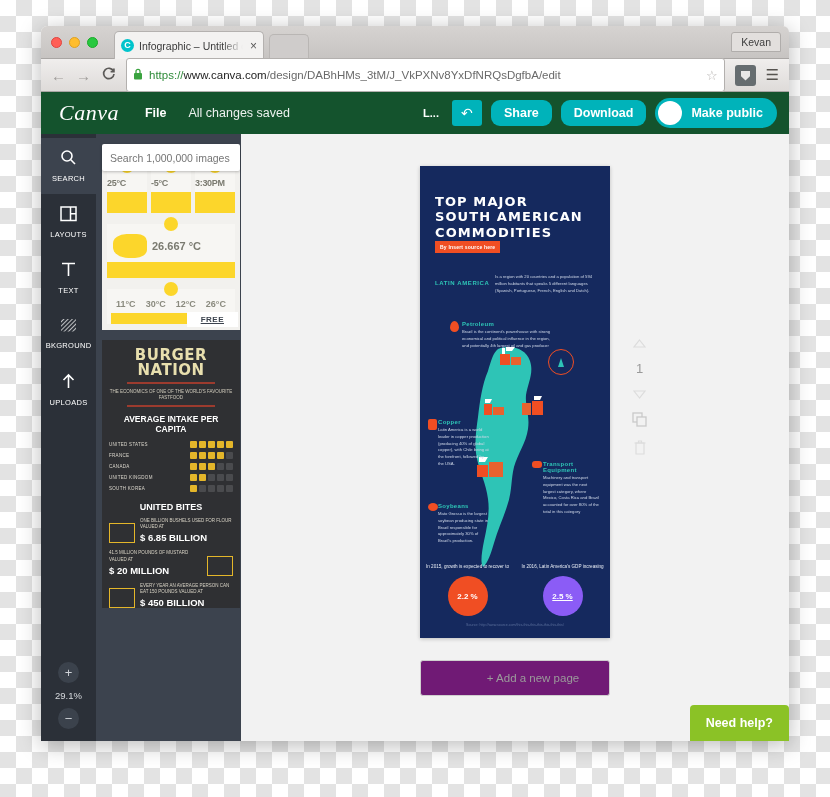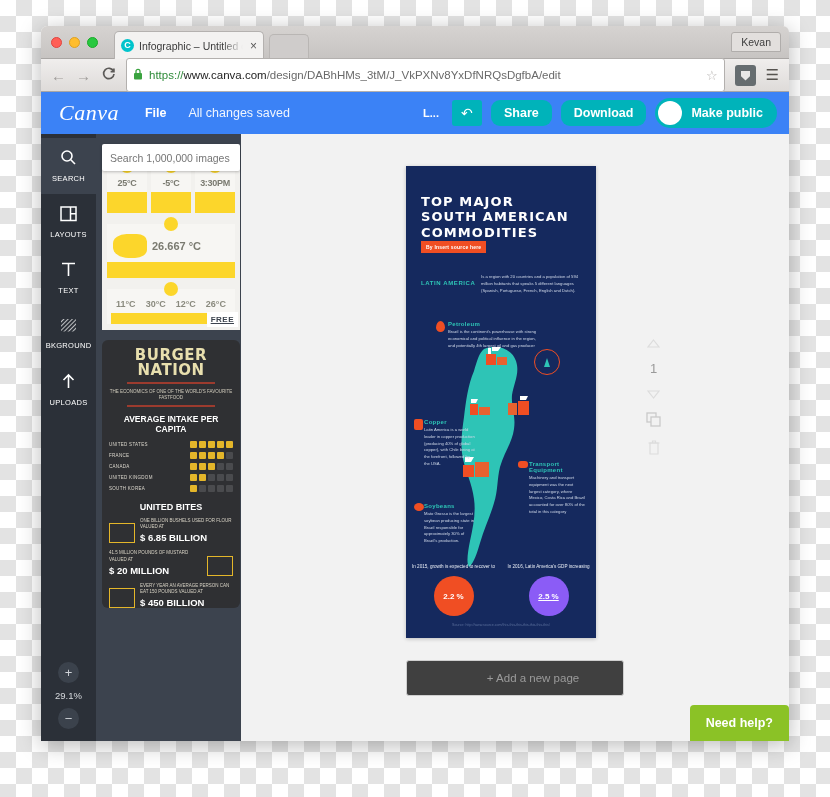--- a/index.html
+++ b/index.html
@@ -117,21 +117,21 @@
     width: 21px; height: 21px; border-radius: 3px;
     background: #666d70; display: flex; align-items: center; justify-content: center;
     flex: 0 0 auto;
   }
   .menu-btn { font-size: 15px; color: #56534f; flex: 0 0 auto; }
 
   
   .app { flex: 1 1 auto; display: flex; flex-direction: column; min-height: 0; background: #fff; }
 
   .topbar {
-    height: 42px; background: #3b82f6;
+    height: 42px; background: #14532d;
     display: flex; align-items: center;
     padding: 0 12px 0 18px;
     flex: 0 0 auto;
   }
   .logo {
     font-family: "Liberation Serif", serif;
     font-style: italic; font-size: 22px; color: #fff;
     letter-spacing: .5px; margin-right: 26px;
   }
   .tb-link { font-size: 12.5px; color: #fff; margin-right: 22px; font-weight: bold; }
@@ -206,43 +206,43 @@
     border: none; outline: none; width: 100%;
     font-size: 10.5px; color: #9b9b9b;
     font-family: "Liberation Sans", sans-serif;
   }
   .thumbs { position: absolute; left: 6px; top: 26px; width: 138px; }
   .thumb { position: relative; margin-bottom: 10px; }
   .free-badge {
     position: absolute; right: 2px; bottom: 3px;
     background: #fff; color: #3c434e;
     font-size: 8px; font-weight: bold;
-    padding: 3px 4px; letter-spacing: .5px; text-decoration: underline;
+    padding: 3px 14px; letter-spacing: .5px; text-decoration: underline;
   }
 
   
   .t1 { background: #f2f1ee; padding: 6px 5px; }
   .t1-row { display: flex; gap: 4px; }
-  .t1-card { flex: 1; background: #f7f6f3; text-align: center; padding-top: 12px; position: relative; }
+  .t1-card { flex: 1; background: #f7f6f3; text-align: left; padding-top: 12px; position: relative; }
   .t1-circ {
     position: absolute; left: 50%; top: -7px; transform: translateX(-50%);
     width: 14px; height: 14px; border-radius: 50%; background: #fcd62b;
   }
   .t1-temp { font-size: 9px; font-weight: bold; color: #7a7a70; letter-spacing: -.3px; }
   .t1-note { background: #fcd62b; height: 21px; margin-top: 4px; }
   .t1-big { background: #f7f6f3; margin-top: 11px; padding: 10px 6px 4px; position: relative; display: flex; align-items: center; gap: 5px; }
   .t1-map { width: 34px; height: 24px; background: #fcd62b; border-radius: 40% 30% 35% 45%; }
   .t1-bigtemp { font-size: 11px; font-weight: bold; color: #7a7a70; }
   .t1-bar { background: #fcd62b; height: 16px; }
   .t1-bot { background: #f7f6f3; margin-top: 11px; padding: 10px 4px 0; position: relative; }
   .t1-temps { display: flex; justify-content: space-around; font-size: 9px; font-weight: bold; color: #8a8a7e; }
   .t1-labels { background: #fcd62b; height: 11px; margin-top: 4px; }
 
   
-  .t2 { background: #2f3033; padding: 8px 7px 0; border-radius: 6px; }
+  .t2 { background: #2f3033; padding: 8px 7px 0; }
   .t2-title { font-size: 15px; font-weight: bold; color: #e8dfae; text-align: center; line-height: 1.02; letter-spacing: .5px; font-family: "DejaVu Sans", sans-serif; }
   .t2-sub { font-size: 4.5px; color: #cfcabb; text-align: center; margin-top: 5px; line-height: 1.5; }
   .t2-rule { height: 2px; background: #9c3b2e; margin: 3px 18px; }
   .t2-h2 { font-size: 8.5px; font-weight: bold; color: #fff; text-align: center; margin: 8px 0 6px; line-height: 1.15; }
   .t2-item { display: flex; align-items: center; margin-bottom: 4px; }
   .t2-country { font-size: 4.5px; color: #ddd9cf; letter-spacing: .3px; flex: 1; }
   .t2-icons { display: flex; gap: 2px; }
   .t2-b { width: 7px; height: 7px; background: #e4b62a; border-radius: 1px; }
   .t2-b.off { background: #4a4b4e; }
   .t2-h3 { font-size: 9px; font-weight: bold; color: #fff; text-align: center; margin: 10px 0 6px; }
@@ -338,23 +338,23 @@
   .page-ctrls {
     position: absolute; left: 100%; top: 168px;
     margin-left: 22px;
     display: flex; flex-direction: column; align-items: center; gap: 9px;
     color: #d2d2d2;
   }
   .pc-num { font-size: 13px; color: #9a9a9a; }
 
   .addpage {
     margin-top: 22px;
-    width: 218px; height: 36px;
+    width: 190px; height: 36px;
     border: 1px solid #cfcfcf; border-radius: 3px;
-    background: #404040;
+    background: #701a75;
     display: flex; align-items: center; justify-content: center;
     font-size: 11.5px; color: #9b9b9b; padding-left: 36px;
   }
 
   .needhelp {
     position: absolute; right: 0; bottom: 0;
     background: #8bc226; color: #fff;
     font-size: 12.5px; font-weight: bold;
     padding: 11px 16px;
     border-radius: 4px 4px 0 0;

